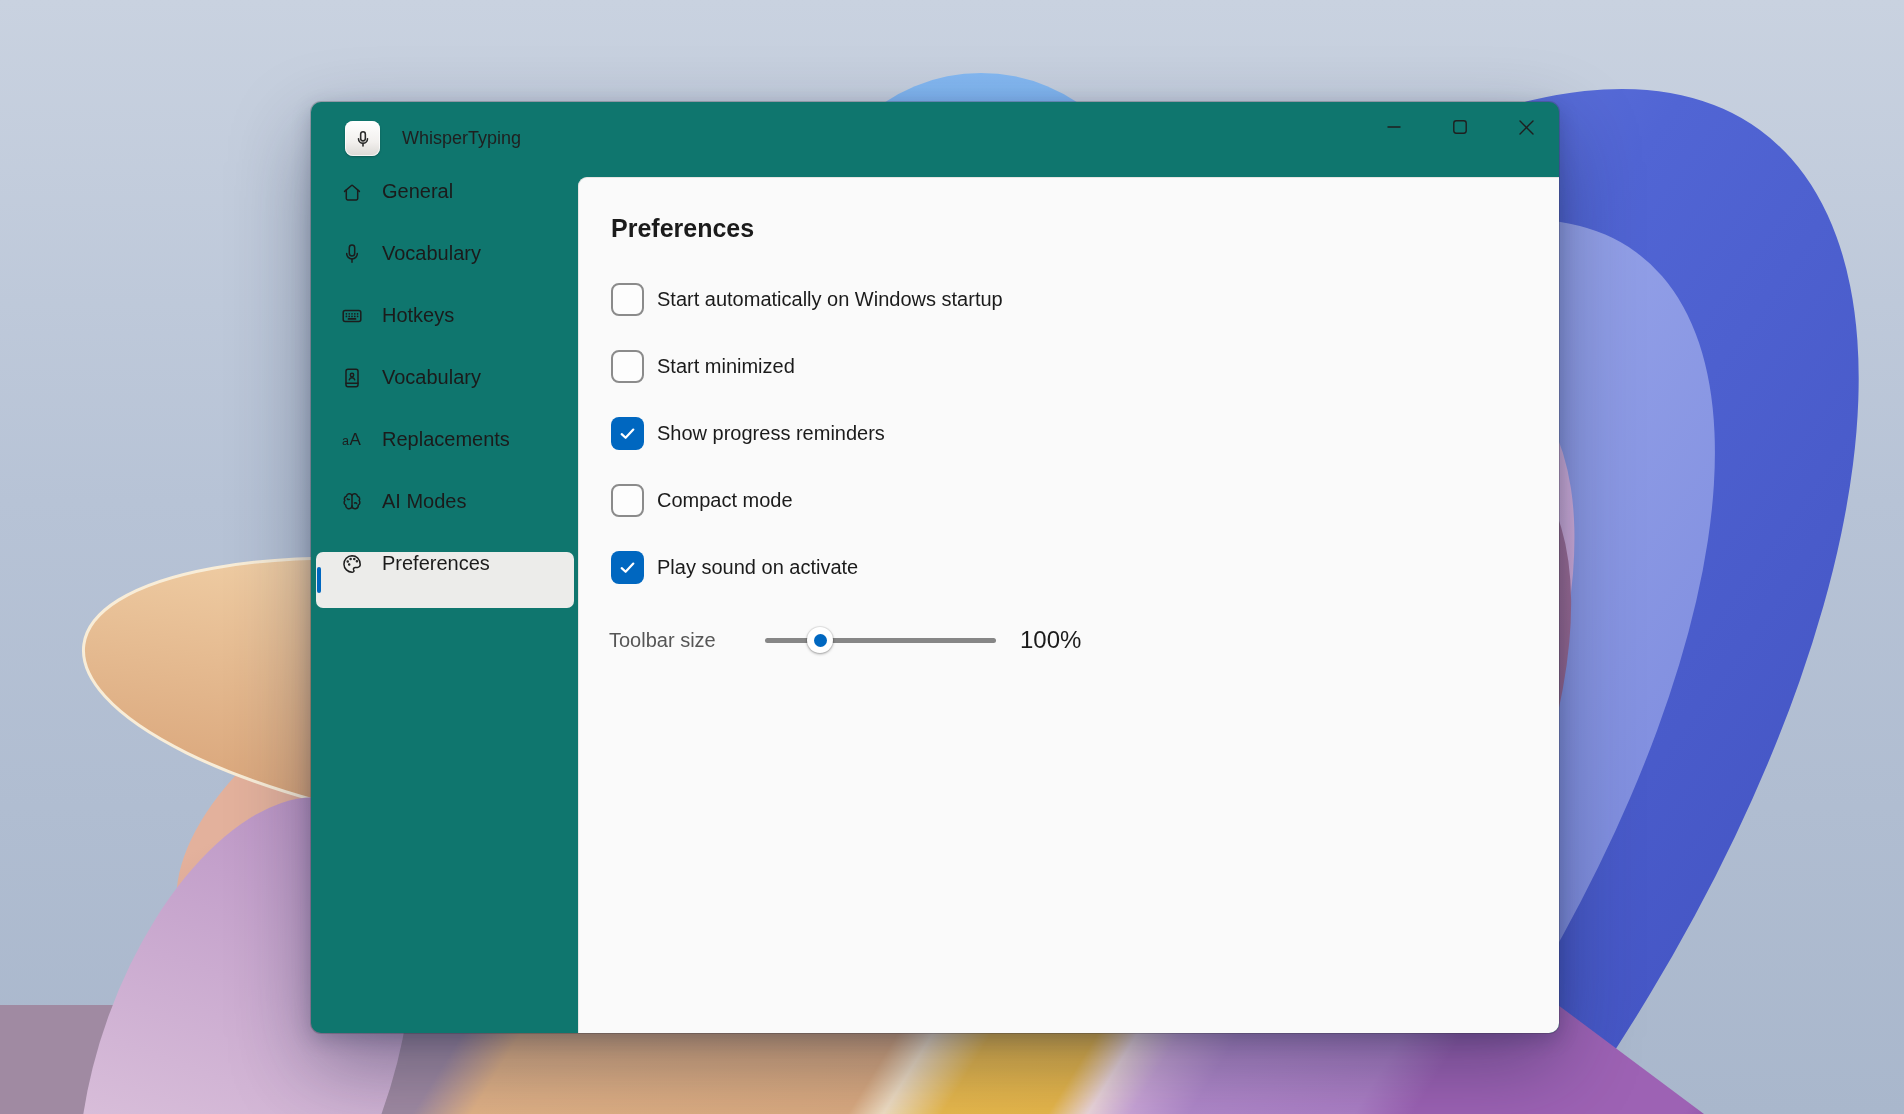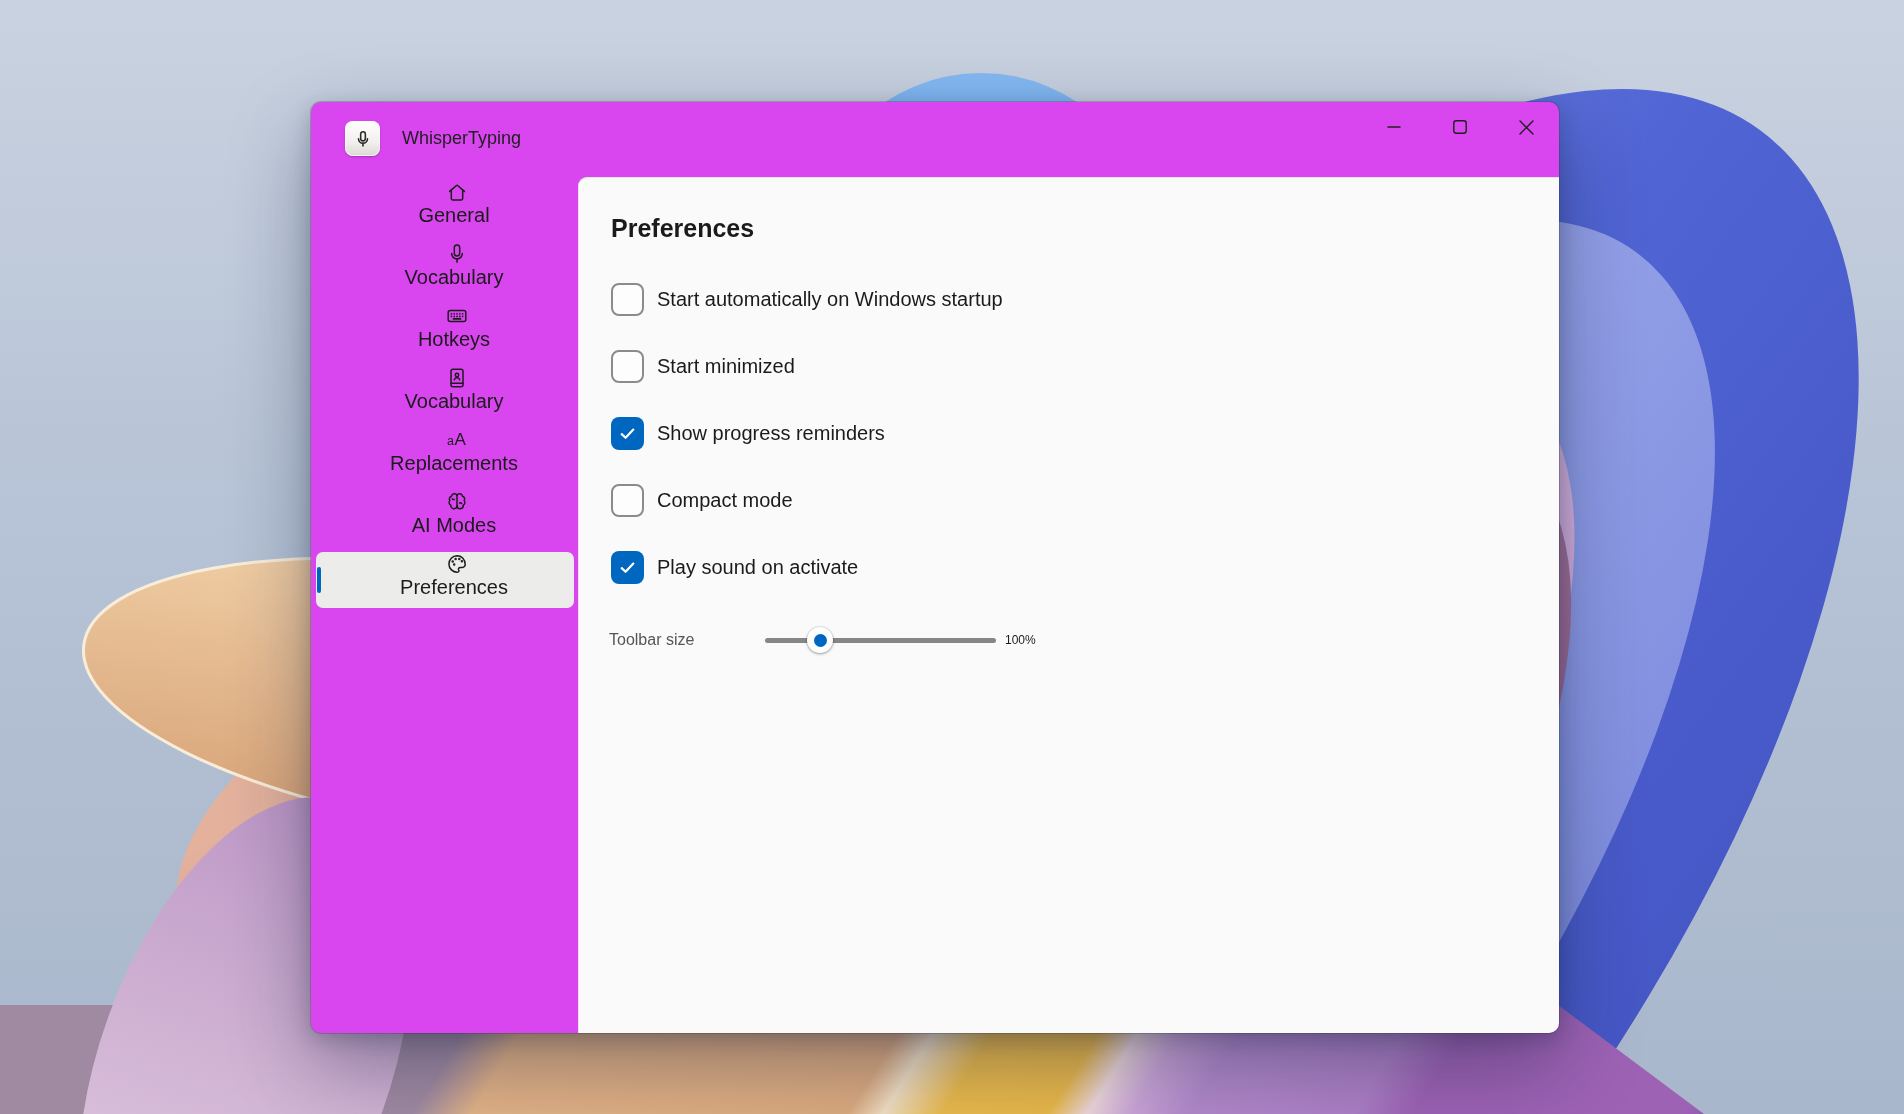--- a/index.html
+++ b/index.html
@@ -7,21 +7,21 @@
     width:1904px;height:1114px;overflow:hidden;position:relative;
     font-family:"Liberation Sans", sans-serif;
     -webkit-font-smoothing:antialiased;
   }
   
   #wallpaper{position:absolute;inset:0;z-index:0;}
   
   .window{
     position:absolute;left:311px;top:102px;width:1248px;height:931px;
     border-radius:10px;overflow:hidden;z-index:2;
-    background:#d946ef;
+    background:#0f766e;
     box-shadow:0 32px 80px rgba(15,25,55,.38),0 6px 20px rgba(15,25,55,.22),0 0 0 1px rgba(60,60,60,.25);
   }
   .titlebar{position:absolute;left:0;top:0;right:0;height:73px;display:flex;align-items:center;}
   .app-icon{
     width:35px;height:35px;margin-left:34px;border-radius:8px;
     background:linear-gradient(180deg,#ffffff 0%,#f2f0ee 60%,#dcd9d5 100%);
     box-shadow:0 1px 2px rgba(0,0,0,.25),inset 0 0 0 1px rgba(255,255,255,.7);
     display:flex;align-items:center;justify-content:center;flex:0 0 auto;
   }
   .titlebar .title{margin-left:22px;font-size:18px;color:#1f1f1f;}
@@ -29,21 +29,21 @@
   .caption-btn{
     width:66px;height:50px;border:none;background:transparent;margin:0;padding:0;
     display:flex;align-items:center;justify-content:center;cursor:default;
   }
   
   .sidebar{position:absolute;left:0;top:73px;bottom:0;width:268px;}
   .nav-list{position:absolute;left:5px;right:5px;top:5px;}
   .nav-bottom{position:absolute;left:5px;right:5px;bottom:7px;}
   .nav-item{
     position:relative;height:56px;margin-bottom:6px;border-radius:7px;
-    display:flex;align-items:center;cursor:default;flex-direction:column;
+    display:flex;cursor:default;
   }
   .nav-item.selected{background:#ececea;}
   .nav-item .accent{
     display:none;position:absolute;left:1px;top:15px;width:4px;height:26px;border-radius:2px;
   }
   .nav-item.selected .accent{display:block;}
   .nav-item .nico{width:24px;height:24px;margin-left:24px;flex:0 0 auto;display:flex;align-items:center;justify-content:center;}
   .nav-item .nlabel{margin-left:18px;font-size:20px;color:#1b1b1b;}
   
   .content{
@@ -57,30 +57,30 @@
   .cb-row .cb{
     width:33px;height:33px;border-radius:8px;box-sizing:border-box;flex:0 0 auto;
     border:2px solid #8b8b8b;background:#fdfdfd;margin-left:4px;
     display:flex;align-items:center;justify-content:center;
   }
   .cb-row .cb svg{display:none;}
   .cb-row .cb.checked{border:none;}
   .cb-row .cb.checked svg{display:block;}
   .cb-row label{margin-left:13px;font-size:20px;color:#1b1b1b;}
   .slider-row{display:flex;align-items:center;margin-top:42px;height:28px;}
-  .slider-label{width:156px;font-size:16px;color:#565656;margin-left:2px;}
+  .slider-label{width:156px;font-size:20px;color:#565656;margin-left:2px;}
   .slider-track-wrap{position:relative;width:231px;height:28px;flex:0 0 auto;}
   .slider-track{position:absolute;left:0;right:0;top:11.5px;height:5px;border-radius:3px;background:#868686;}
   .slider-thumb{
     position:absolute;top:1px;width:26px;height:26px;margin-left:-13px;border-radius:50%;
     background:#ffffff;box-shadow:0 1px 3px rgba(0,0,0,.35),0 0 0 1px rgba(0,0,0,.06);
     display:flex;align-items:center;justify-content:center;
   }
   .slider-thumb::after{content:"";width:13px;height:13px;border-radius:50%;background:var(--accent,#0067c0);}
-  .slider-value{margin-left:9px;font-size:12px;color:#1b1b1b;}
+  .slider-value{margin-left:24px;font-size:24px;color:#1b1b1b;}
   .ico{stroke:#1c1c1c;fill:none;stroke-width:1.5;stroke-linecap:round;stroke-linejoin:round;}
 </style>
 </head>
 <body>
 
 <svg id="wallpaper" viewBox="0 0 1904 1114" preserveAspectRatio="none">
   <defs>
     <linearGradient id="bgG" x1="0" y1="0" x2="0" y2="1114" gradientUnits="userSpaceOnUse">
       <stop offset="0" stop-color="#c9d2e0"></stop>
         <stop offset="0.45" stop-color="#b7c3d6"></stop>

